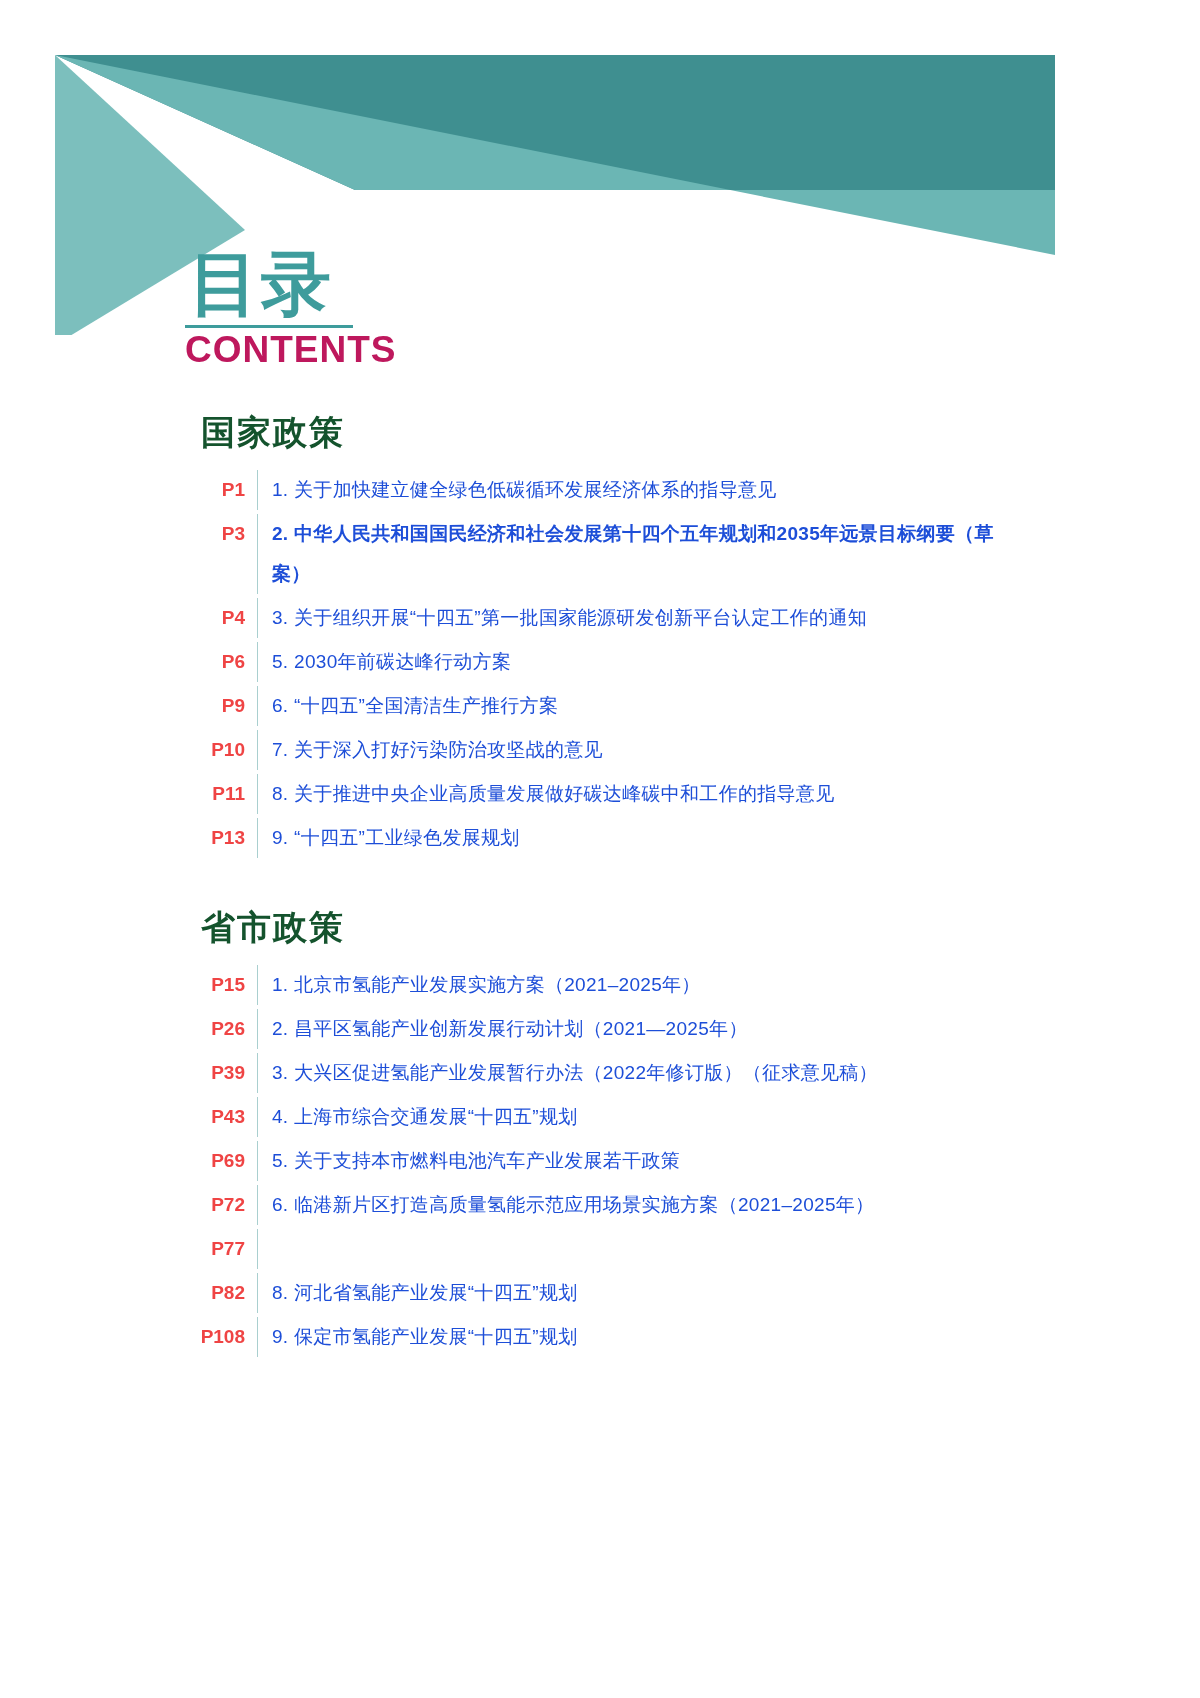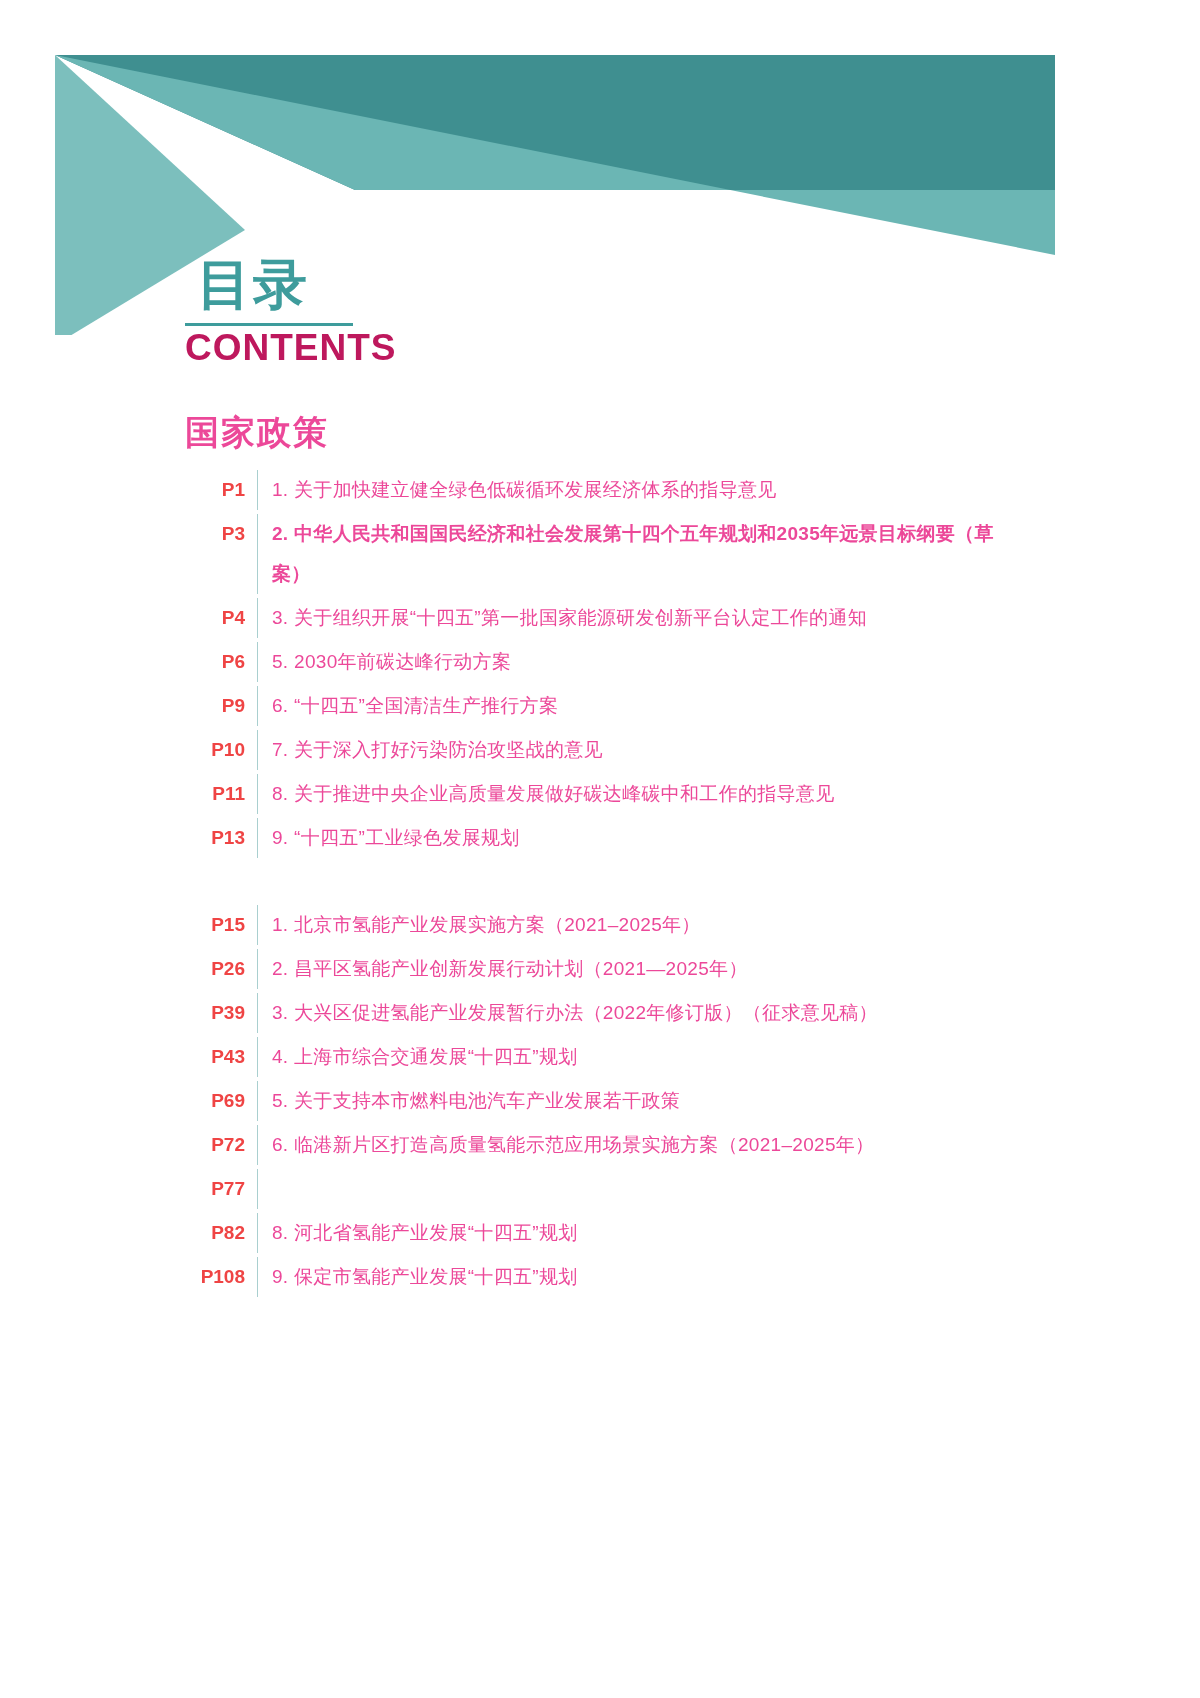--- a/index.html
+++ b/index.html
@@ -28,26 +28,26 @@
   .banner svg { display: block; }
 
   
   .title-block {
     position: absolute;
     left: 185px;
     top: 245px;
     width: 820px;
   }
   .title-cn {
-    font-size: 54px;
+    font-size: 70px;
     font-weight: bold;
     color: #3e9c9c;
     letter-spacing: 2px;
     line-height: 1.0;
-    margin: 12px;
+    margin: 4px;
   }
   .title-rule {
     width: 168px;
     height: 3px;
     background: #3e9c9c;
     margin: 6px 0 2px 0;
   }
   .title-en {
     font-size: 37px;
     font-weight: bold;
@@ -59,23 +59,23 @@
 
   
   .section {
     position: absolute;
     left: 185px;
     width: 830px;
   }
   .section-title {
     font-size: 34px;
     font-weight: bold;
-    color: #ec4899;
+    color: #14532d;
     letter-spacing: 2px;
-    margin: 0 0 14px 0;
+    margin: 0 0 14px 16px;
   }
 
   .toc-list {
     list-style: none;
     margin: 0;
     padding: 0;
   }
   .toc-row {
     display: flex;
     align-items: flex-start;
@@ -95,21 +95,21 @@
   .toc-sep {
     flex: 0 0 1px;
     width: 1px;
     background: #a9cfcf;
     align-self: stretch;
     min-height: 40px;
   }
   .toc-text {
     padding-left: 14px;
     font-size: 19px;
-    color: #ec4899;
+    color: #1d4ed8;
     line-height: 40px;
     letter-spacing: 0.3px;
   }
   .toc-text .num {
     display: inline;
   }
   .toc-text.two-line { line-height: 40px; font-weight: bold; }
 
   
   #section-national { top: 410px; }
@@ -175,20 +175,21 @@
     </li>
     <li class="toc-row">
       <span class="toc-page">P13</span>
       <span class="toc-sep"></span>
       <span class="toc-text"><span class="num">9.</span> <span>“十四五”工业绿色发展规划</span></span>
     </li>
   </ul>
 </div>
 
 <div class="section" id="section-provincial">
+  <div class="section-title">省市政策</div>
   <ul class="toc-list">
     <li class="toc-row">
       <span class="toc-page">P15</span>
       <span class="toc-sep"></span>
       <span class="toc-text"><span class="num">1.</span> <span>北京市氢能产业发展实施方案（2021–2025年）</span></span>
     </li>
     <li class="toc-row">
       <span class="toc-page">P26</span>
       <span class="toc-sep"></span>
       <span class="toc-text"><span class="num">2.</span> <span>昌平区氢能产业创新发展行动计划（2021—2025年）</span></span>

